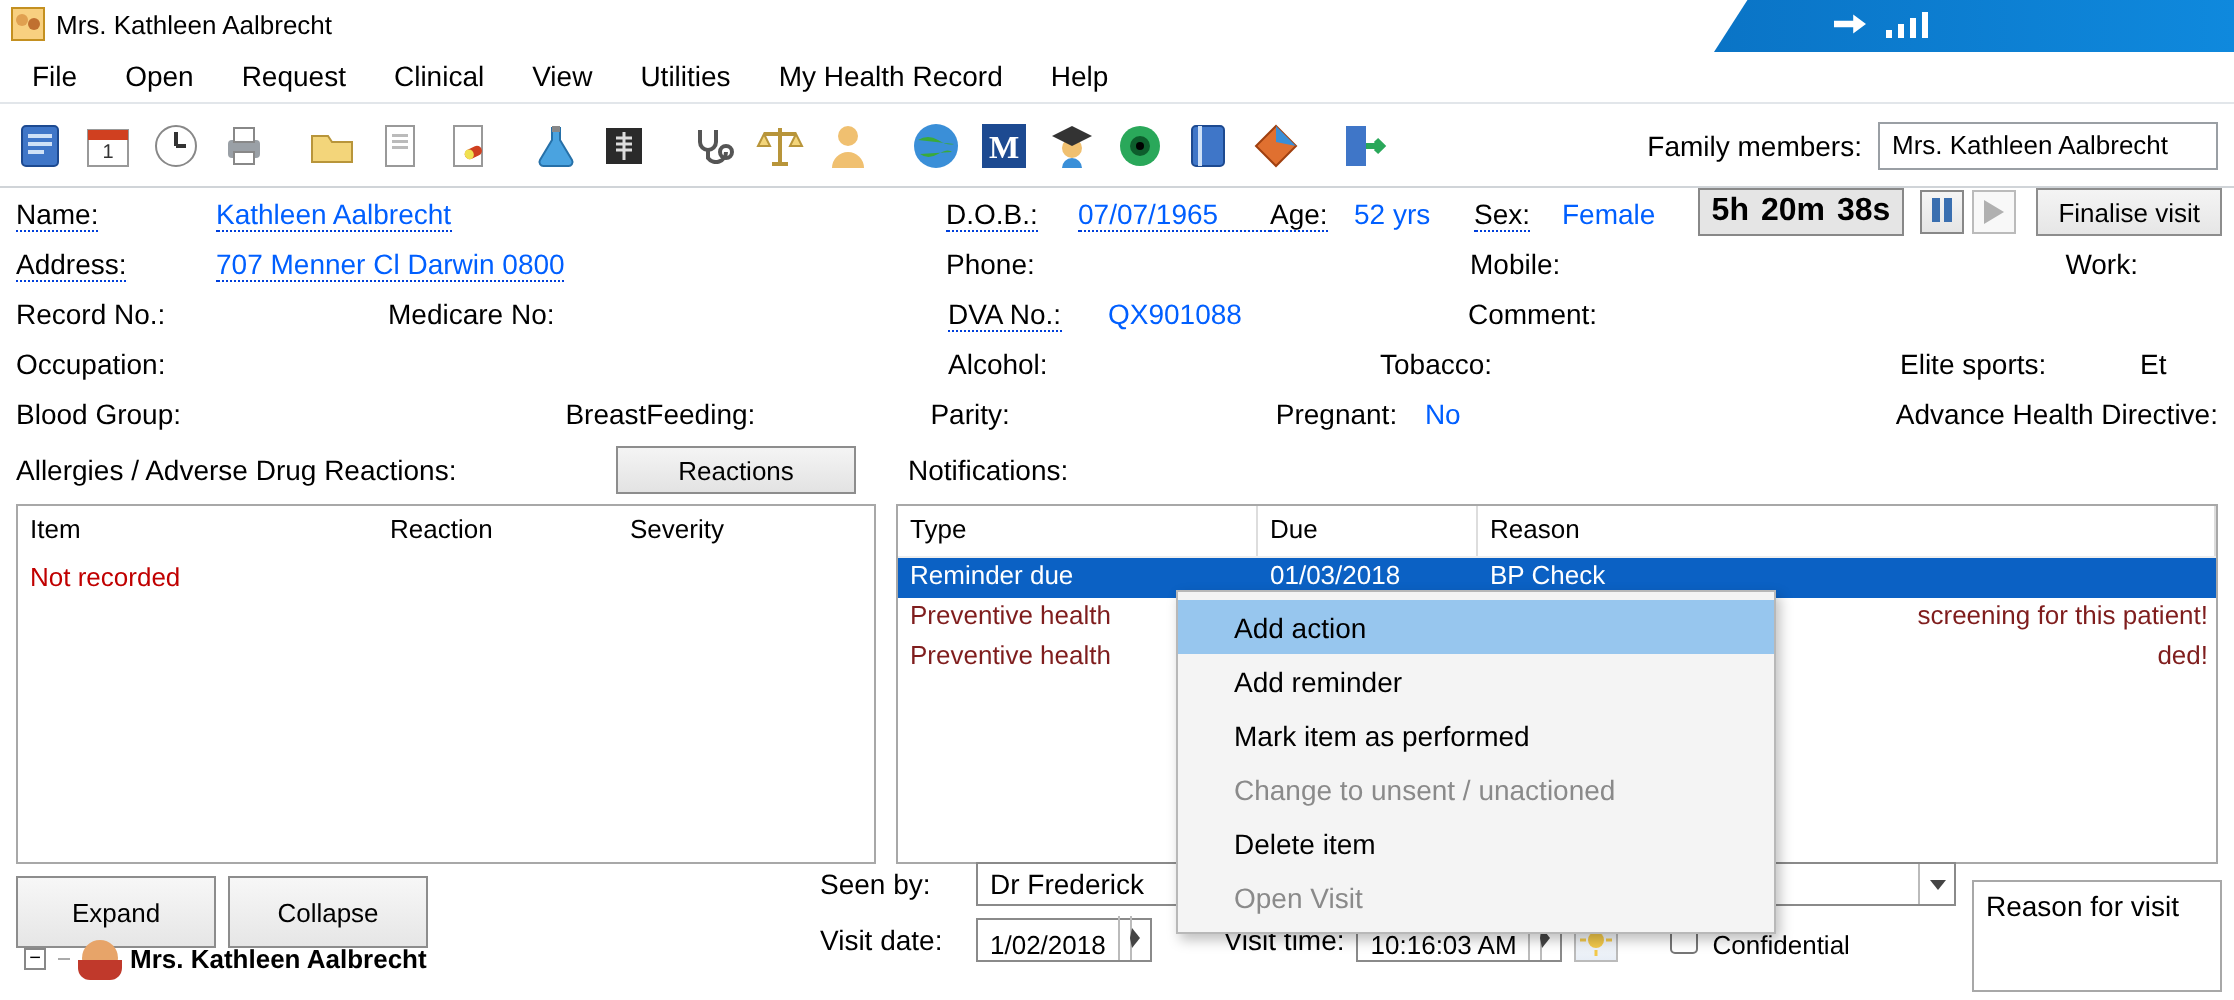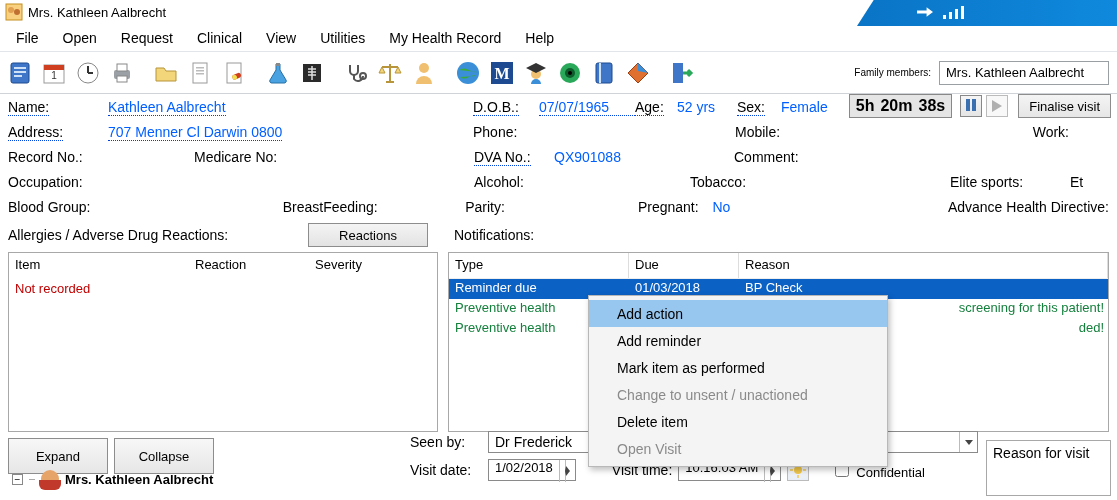--- a/index.html
+++ b/index.html
@@ -54,21 +54,21 @@
   .toolbar .tbtn {
     width: 32px; height: 36px;
     display:flex; align-items:center; justify-content:center;
     margin-right: 2px;
   }
   .toolbar .sep { width: 10px; }
   .tb-svg { width:26px; height:26px; }
   .family-area {
     margin-left: auto; display:flex; align-items:center; gap:8px; padding-right:4px;
   }
-  .family-label { font-size:10px; }
+  .family-label { font-size:14px; }
   .family-select {
     width: 170px; height: 24px;
     border: 1px solid #9a9fa4;
     background: #fff;
     font-size: 13px;
     padding: 0 6px;
     line-height: 22px;
     white-space: nowrap;
     overflow: hidden;
   }
@@ -143,21 +143,21 @@
     border: 1px solid #a8a8a8;
   }
   .notify-box .hdr { display:flex; height: 26px; border-bottom: 1px solid #eee;}
   .notify-box .hdr div { padding: 4px 6px; border-right: 1px solid #ddd; }
   .notify-box .rowN { display:flex; height: 20px; font-size:13px; }
   .notify-box .rowN.selected { background:#0b61c4; color:#fff; }
   .notify-box .rowN div { padding: 1px 6px; }
   .colType { width: 180px; }
   .colDue { width: 110px; }
   .colReason { flex:1; }
-  .prevh { color:#15803d; }
+  .prevh { color:#7f1d1d; }
   
   .ctx {
     position:absolute; left: 588px; top: 295px;
     width: 300px;
     background: #f4f4f4;
     border: 1px solid #b8b8b8;
     box-shadow: 2px 3px 6px rgba(0,0,0,0.25);
     padding: 4px 0;
     z-index: 50;
   }
@@ -191,21 +191,21 @@
   .visit-area {
     position:absolute; left: 410px; right: 6px; top: 428px;
     font-size:14px;
   }
   .visit-area .line { display:flex; align-items:center; height:28px; gap:6px;}
   .seenby { flex:1; height:22px; border:1px solid #8a8a8a; background:#fff; }
   .seenby-inner { display:flex; height:100%; align-items:center; }
   .seenby-text { flex:1; padding:0 6px; overflow:hidden; }
   .seenby-arrow { width:18px; height:100%; border-left:1px solid #bbb; display:flex; align-items:center; justify-content:center;}
   .caret-down { width:0; height:0; border-left:4px solid transparent; border-right:4px solid transparent; border-top:5px solid #444; }
-  .date-spin { display:flex; align-items:flex-start; border:1px solid #8a8a8a; height:22px;}
+  .date-spin { display:flex; align-items:flex-end; border:1px solid #8a8a8a; height:22px;}
   .date-spin span.txt { padding:0 6px; font-size:13px;}
   .spinner { width:16px; display:flex; flex-direction:column;}
   .spinner div { height:11px; border-left:1px solid #bbb; display:flex; align-items:center; justify-content:center;}
   .caret-up { width:0; height:0; border-left:4px solid transparent; border-right:4px solid transparent; border-bottom:5px solid #444; }
   .mini-caret-down { width:0; height:0; border-left:4px solid transparent; border-right:4px solid transparent; border-top:5px solid #444; }
   .sun-icon { width:22px; height:22px; border:1px solid #bbb; background:linear-gradient(#fff,#e8eef6); display:flex; align-items:center; justify-content:center;}
   .cb { display:flex; align-items:flex-end; gap:4px; font-size:13px;}
   .cb input { width:14px; height:14px; }
   .reason-box {
     position:absolute; right:6px; top: 440px; width: 125px; height: 56px;

